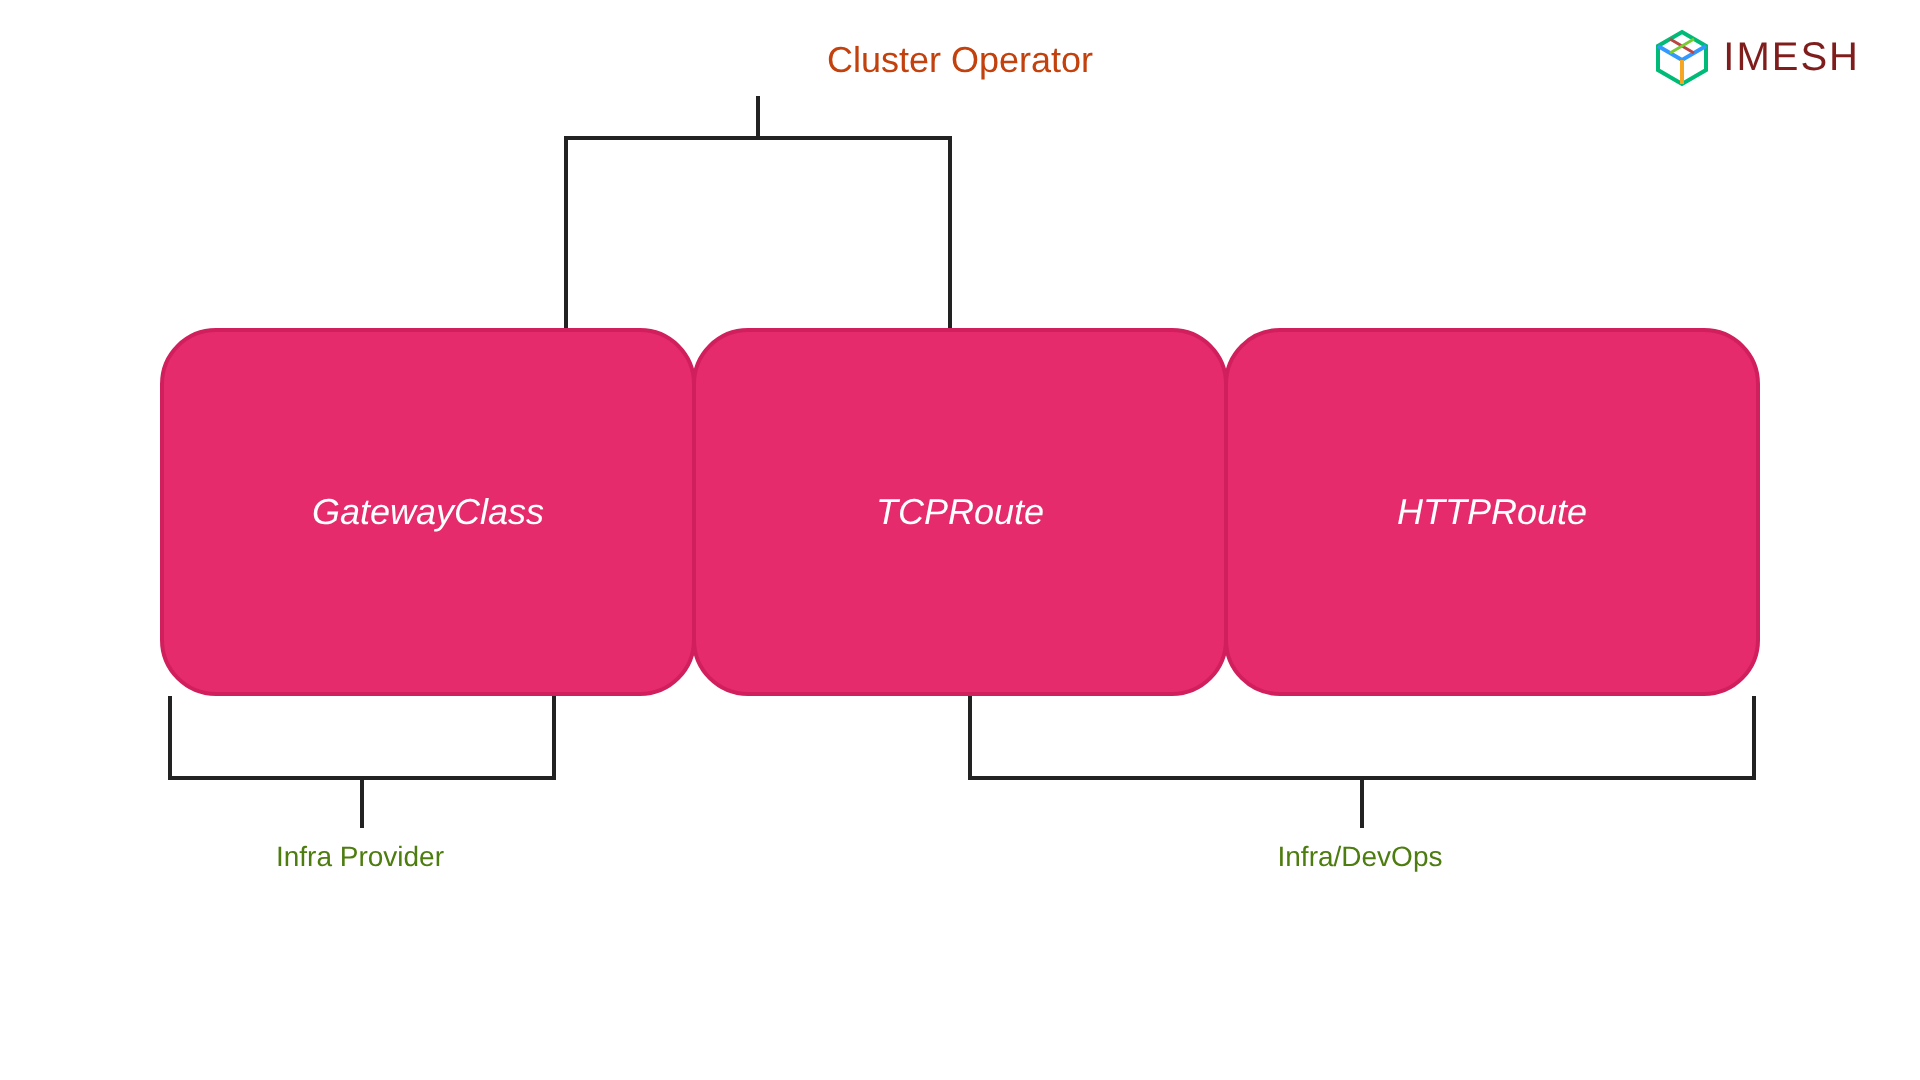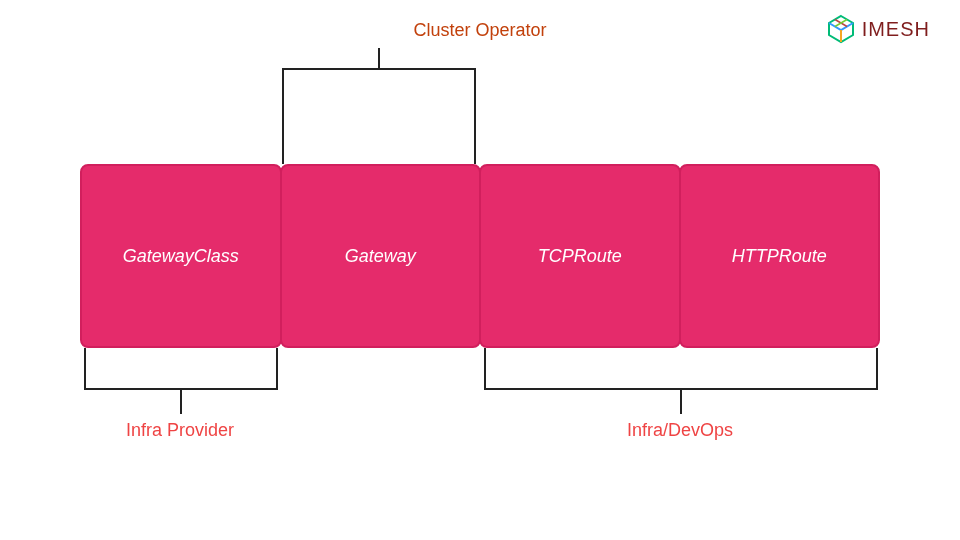--- a/index.html
+++ b/index.html
@@ -3,26 +3,26 @@
   <meta charset="utf-8">
   <style>
     * { margin: 0; padding: 0; box-sizing: border-box; }
     html, body { width: 960px; height: 540px; background: #fff; font-family: Arial, Helvetica, sans-serif; position: relative; overflow: hidden; }
     .logo { position: absolute; top: 14px; right: 30px; display: flex; align-items: center; gap: 6px; }
     .logo-text { font-weight: 400; font-size: 20px; color: #7f1d1d; letter-spacing: 1px; }
     .top-label { position: absolute; top: 20px; left: 0; right: 0; text-align: center; font-size: 18px; color: #c2410c; }
     .top-bracket { position: absolute; top: 68px; border: 2px solid #222; border-bottom: none; height: 28px; }
     .top-bracket-stem { position: absolute; top: 48px; width: 2px; height: 20px; background: #222; }
     .boxes { position: absolute; top: 164px; left: 80px; right: 80px; display: flex; gap: 0; }
-    .box { flex: 1 1 0; height: 184px; background: #e52b6b; border-radius: 8px; display: flex; align-items: center; justify-content: center; border: 2px solid #d11f5d; }
+    .box { flex: 1 1 0; height: 184px; background: #e52b6b; border-radius: 28px; display: flex; align-items: center; justify-content: center; border: 2px solid #d11f5d; }
     .box + .box { margin-left: -2px; }
     .box span { color: #fff; font-style: italic; font-size: 18px; }
     .bottom-bracket { position: absolute; top: 362px; border: 2px solid #222; border-top: none; height: 28px; }
     .bottom-bracket-stem { position: absolute; top: 390px; width: 2px; height: 24px; background: #222; }
-    .bottom-label { position: absolute; top: 420px; font-size: 18px; color: #ef4444; text-align: center; }
+    .bottom-label { position: absolute; top: 420px; font-size: 14px; color: #4d7c0f; text-align: center; }
   </style>
 </head>
 <body>
 
 <div class="logo">
   <svg width="30" height="30" viewBox="0 0 30 30">
     <polygon points="15,2 27,9 27,21 15,28 3,21 3,9" fill="none" stroke="#0b7" stroke-width="2"></polygon>
     <polyline points="3,9 15,16 27,9" fill="none" stroke="#39f" stroke-width="2"></polyline>
     <line x1="15" y1="16" x2="15" y2="28" stroke="#f5a623" stroke-width="2"></line>
     <line x1="9" y1="5.5" x2="21" y2="12.5" stroke="#b44" stroke-width="1.5"></line>
@@ -35,23 +35,20 @@
 <div class="top-bracket-stem" style="left: 378px;"></div>
 <div class="top-bracket" style="left: 282px; width: 194px;"></div>
 <div style="position:absolute; top:96px; left:282px; width:2px; height:68px; background:#222;"></div>
 <div style="position:absolute; top:96px; left:474px; width:2px; height:68px; background:#222;"></div>
 
 <div class="boxes">
   <div class="box">
     <span>GatewayClass</span>
   </div>
   <div class="box">
-    <span>Gateway</span>
-  </div>
-  <div class="box">
     <span>TCPRoute</span>
   </div>
   <div class="box">
     <span>HTTPRoute</span>
   </div>
 </div>
 
 <div style="position:absolute; top:348px; left:84px; width:2px; height:14px; background:#222;"></div>
 <div style="position:absolute; top:348px; left:276px; width:2px; height:14px; background:#222;"></div>
 <div class="bottom-bracket" style="left:84px; width:194px;"></div>

